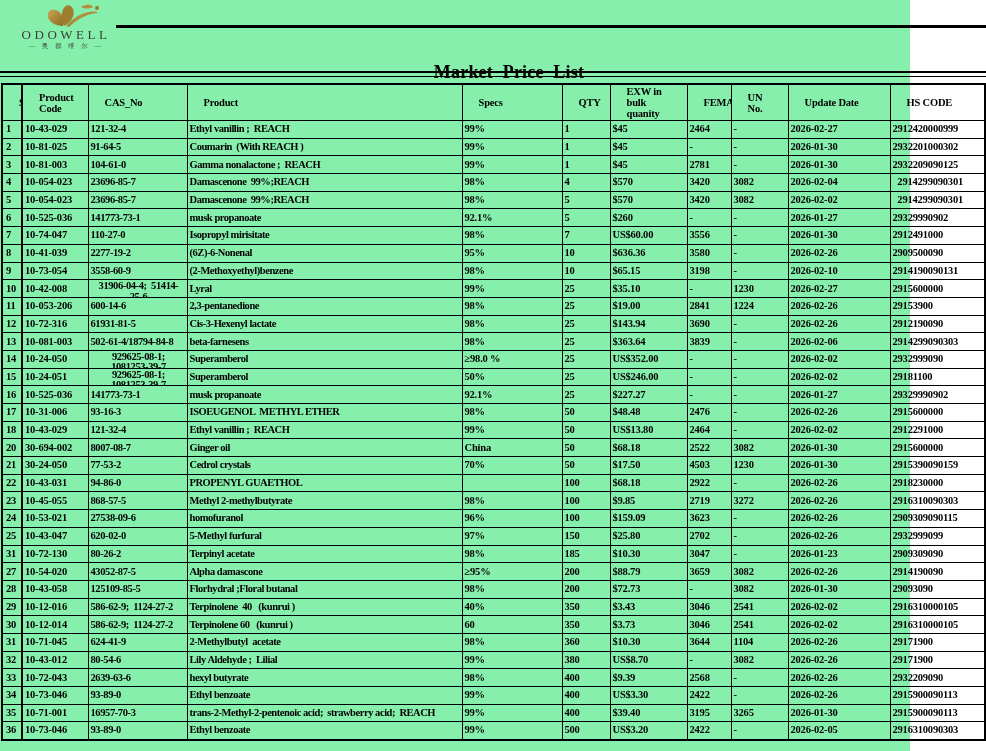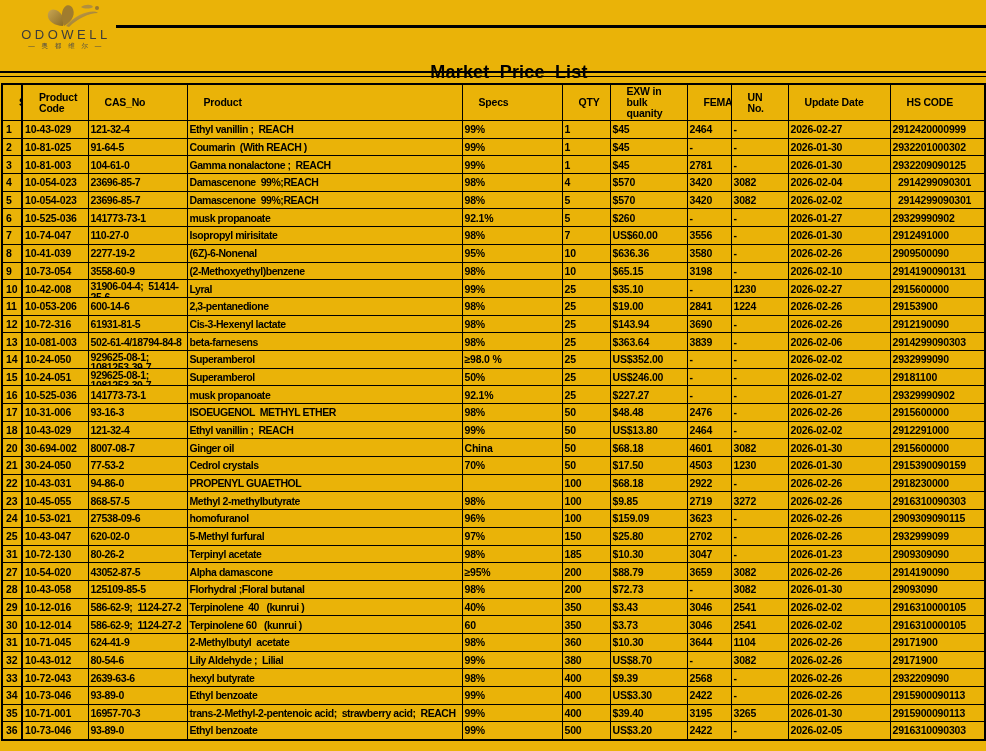--- a/index.html
+++ b/index.html
@@ -1,17 +1,17 @@
 <!DOCTYPE html>
 <html><head>
 <meta charset="utf-8">
 <style>
   html,body{margin:0;padding:0;background:#fff;}
   body{width:986px;height:751px;overflow:hidden;font-family:"Liberation Sans",sans-serif;color:#000;}
-  .page{position:relative;width:986px;height:751px;background:#eab308;}
+  .page{position:relative;width:910px;height:751px;background:#86efac;font-family:Liberation Serif, serif;}
 
   
   .brand{position:absolute;left:12px;top:0;width:108px;text-align:center;}
   .brand svg{display:block;margin:0 auto;}
   .brand-name{font-size:13px;letter-spacing:3.5px;color:#3c3c3c;line-height:12px;margin-top:-1px;}
   .brand-cn{font-size:6.5px;letter-spacing:2.5px;color:#4a4a4a;line-height:8px;margin-top:1px;}
   .top-rule{position:absolute;left:116px;top:25px;width:870px;height:3px;background:#000;}
   .page-title{position:absolute;left:0;top:46px;width:986px;margin:16px;text-align:center;
               font-size:18px;font-weight:700;word-spacing:5px;letter-spacing:0.2px;}
   .title-rule{position:absolute;left:0;top:71px;width:986px;height:3px;
@@ -21,21 +21,21 @@
   table{position:absolute;left:1px;top:83px;width:983px;border-collapse:collapse;table-layout:fixed;
         border:2.2px solid #000;}
   th,td{border:1.5px solid #000;overflow:hidden;vertical-align:middle;}
   th{font-size:10.5px;font-weight:700;text-align:left;padding:1px 16px;height:24px;line-height:11px;letter-spacing:-0.2px;}
   tbody tr{height:17.7px;}
   td{font-size:10.5px;font-weight:700;padding:0 2px;white-space:pre;letter-spacing:-0.2px;line-height:16px;}
   td.c0,th.h0{border-left-width:2.2px;border-right-width:2px;}
   td.c0{text-align:left;padding-left:3px;}
   td.c2{position:relative;letter-spacing:-0.4px;}
   td.c3{letter-spacing:-0.45px;}
-  .cas-clip{position:absolute;top:1px;left:2px;right:0;line-height:10.5px;white-space:pre;}
+  .cas-clip{position:absolute;top:1px;left:2px;right:0;line-height:10.5px;white-space:pre;text-align:center;}
 </style>
 </head>
 <body>
 
 <div class="page">
 
   <div class="brand">
     <svg width="74" height="30" viewBox="0 0 74 30">
       <defs>
         <linearGradient id="g1" x1="0" y1="0" x2="1" y2="1">
@@ -324,21 +324,21 @@
           <td class="c10">2912291000</td>
         </tr>
         <tr>
           <td class="c0">20</td>
           <td class="c1">30-694-002</td>
           <td class="c2">8007-08-7</td>
           <td class="c3">Ginger oil</td>
           <td class="c4">China</td>
           <td class="c5">50</td>
           <td class="c6">$68.18</td>
-          <td class="c7">4601</td>
+          <td class="c7">2522</td>
           <td class="c8">3082</td>
           <td class="c9">2026-01-30</td>
           <td class="c10">2915600000</td>
         </tr>
         <tr>
           <td class="c0">21</td>
           <td class="c1">30-24-050</td>
           <td class="c2">77-53-2</td>
           <td class="c3">Cedrol crystals</td>
           <td class="c4">70%</td>

